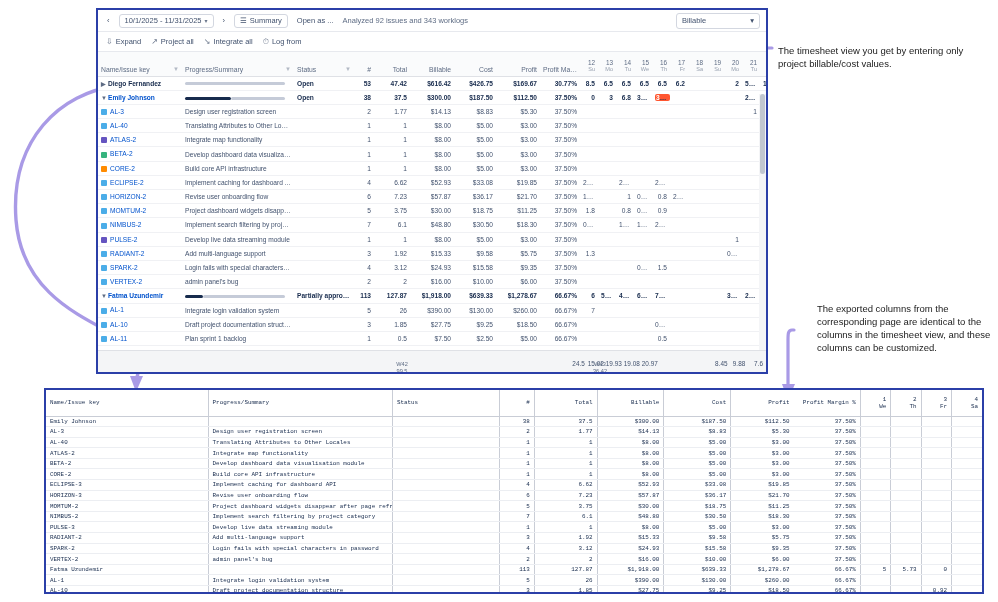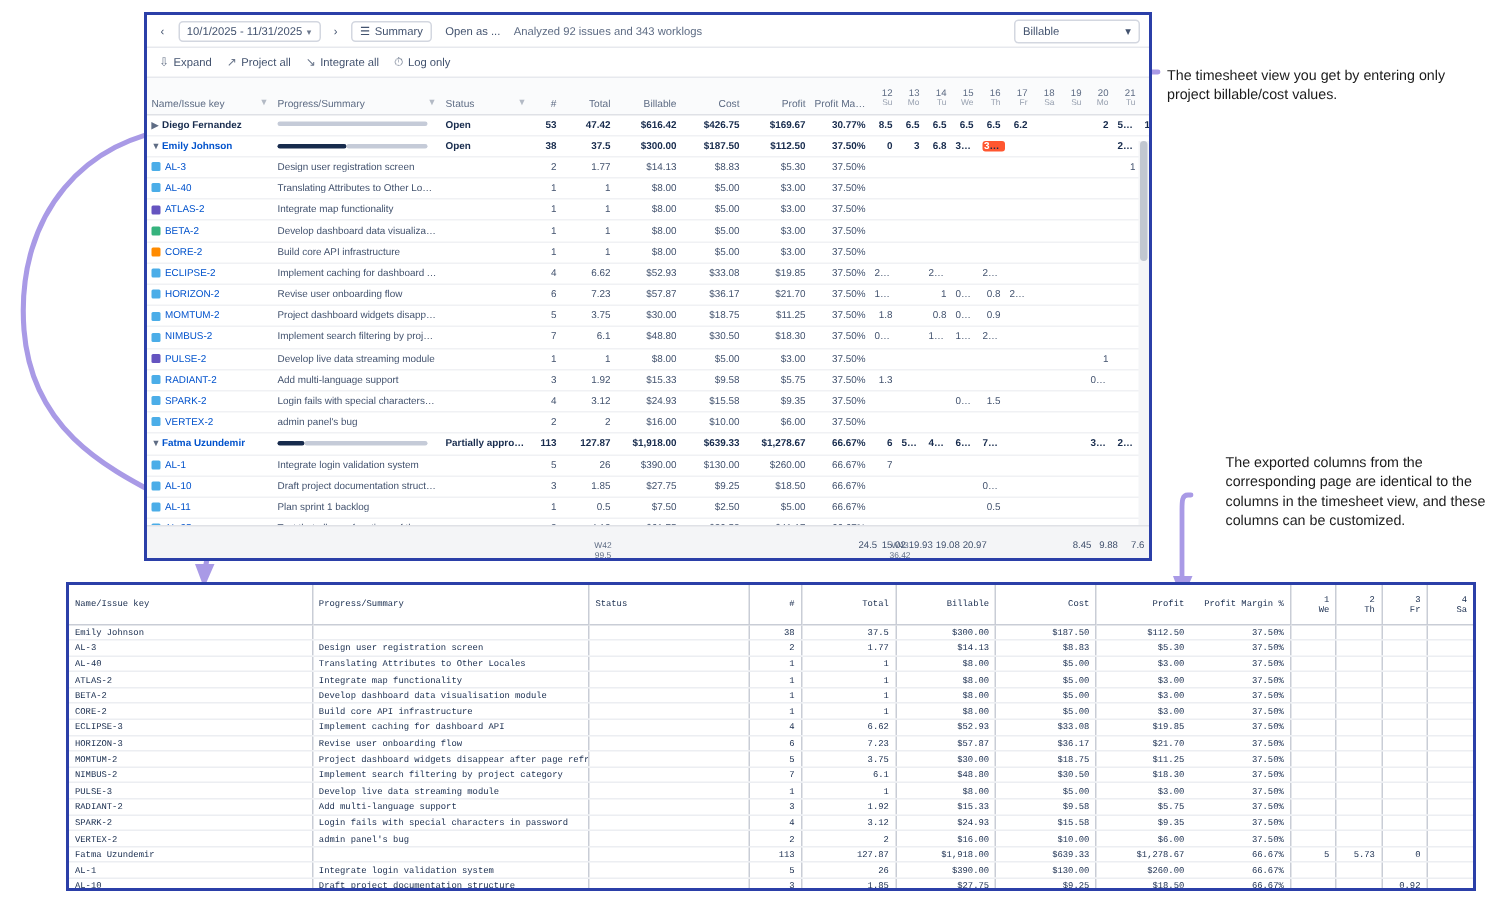--- a/index.html
+++ b/index.html
@@ -234,21 +234,21 @@
     <span class="item">
         <span class="ic">↗</span>
         <span>Project all</span>
       </span>
     <span class="item">
         <span class="ic">↘</span>
         <span>Integrate all</span>
       </span>
     <span class="item">
         <span class="ic">⏱</span>
-        <span>Log only</span>
+        <span>Log from</span>
       </span>
   </div>
 
   <div class="tbl-wrap">
     <table class="grid">
       <thead>
         <tr>
           <th class="name"><span>Name/Issue key</span><span class="fil">▼</span></th>
           <th class="prog"><span>Progress/Summary</span><span class="fil">▼</span></th>
           <th class="status"><span>Status</span><span class="fil">▼</span></th>

